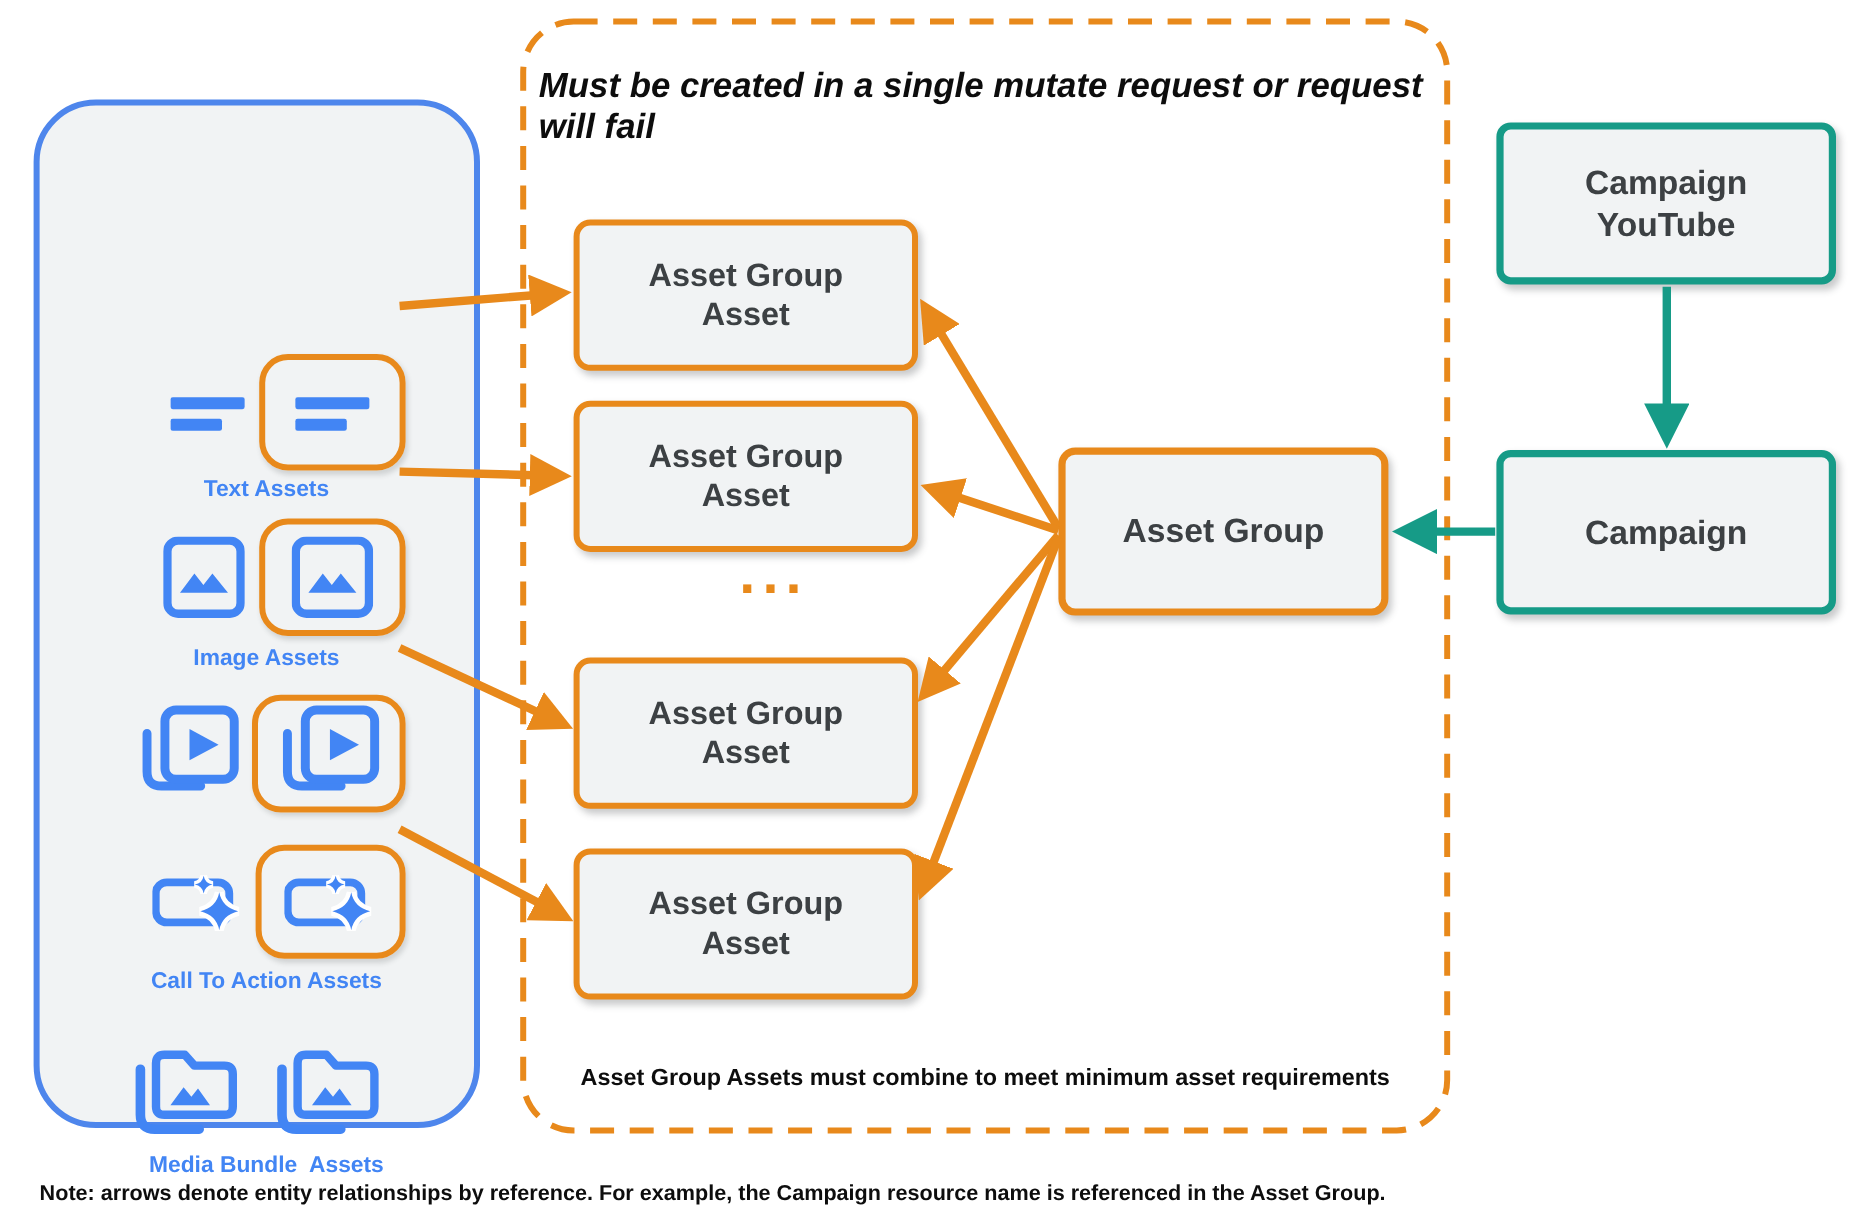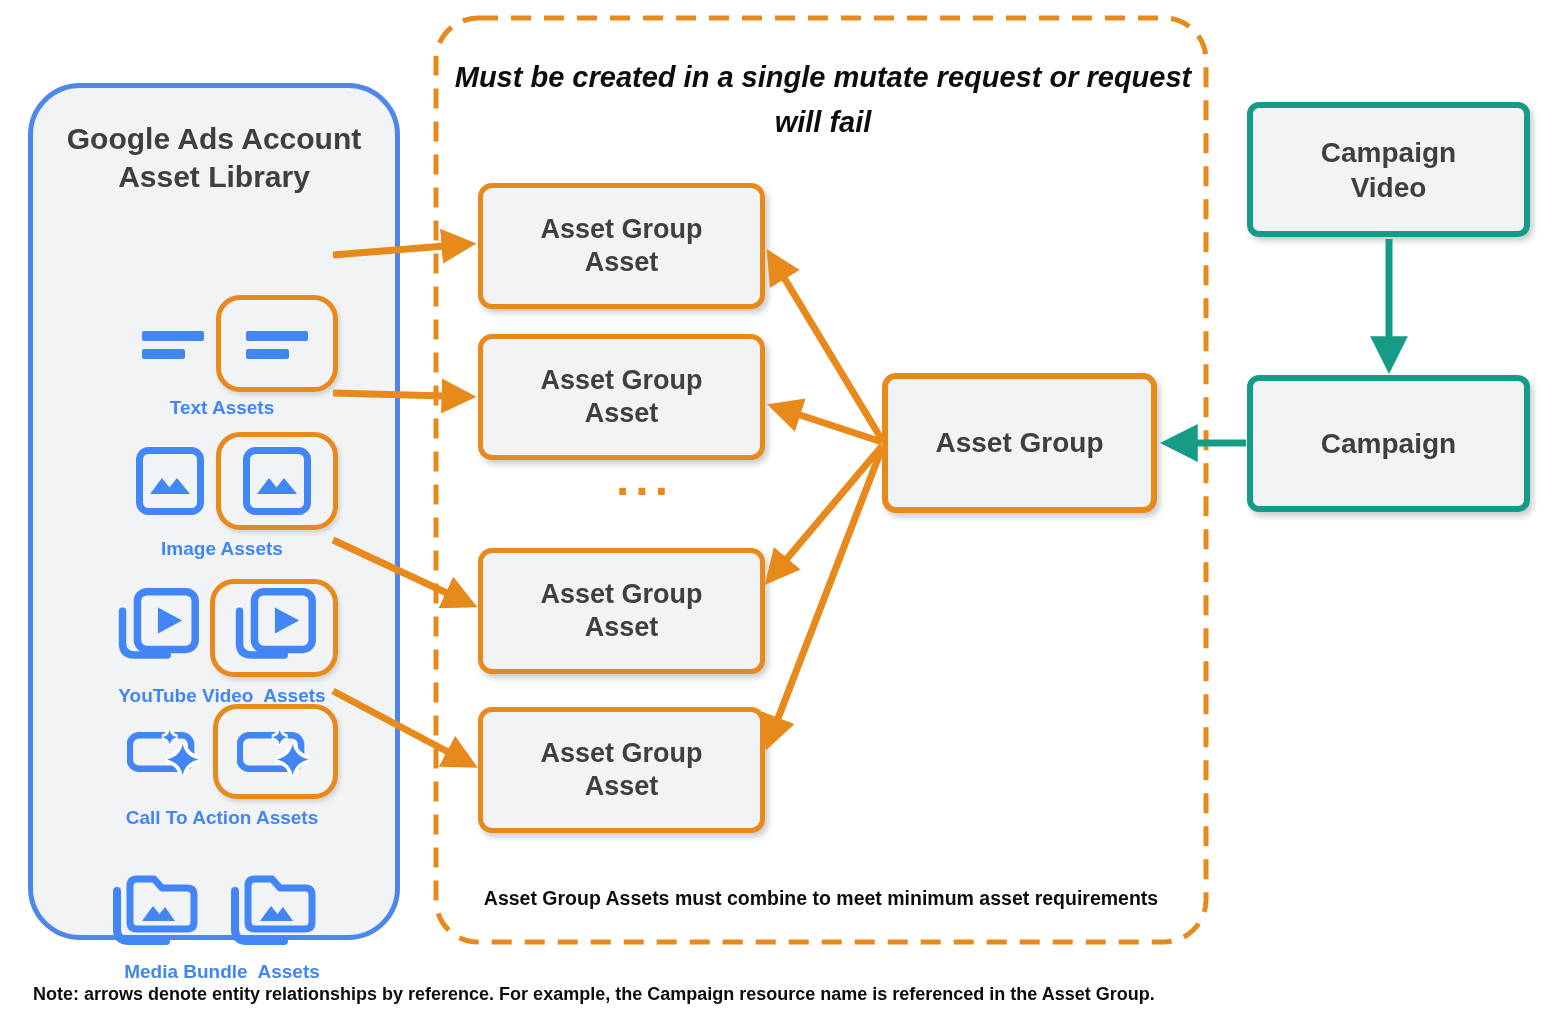--- a/index.html
+++ b/index.html
@@ -44,22 +44,22 @@
   }
   .r1{top:207px;} .r1 .lib-label{margin-top:5px;}
   .r2{top:344px;}
   .r3{top:491px;}
   .r4{top:616px;}
   .r5{top:783px;} .r5 .lib-label{}
   
   .mutatebox{position:absolute;left:433px;top:15px;width:776px;height:930px;}
   .mutatebox .dashrect{position:absolute;left:0;top:0;}
   .mutate-title{
-    position:absolute;top:40px;left:2px;width:100%;text-align:center;
-    font-style:italic;font-weight:bold;font-size:29px;line-height:45px;color:var(--black);
+    position:absolute;top:40px;left:16px;width:100%;text-align:left;
+    font-style:italic;font-weight:bold;font-size:29px;line-height:34px;color:var(--black);
   }
   .mutate-caption{
     position:absolute;top:872px;left:0;width:100%;text-align:center;
     font-weight:bold;font-size:19.5px;color:var(--black);
   }
   
   .entity{
     position:absolute;box-sizing:border-box;background:var(--fill);
     display:flex;flex-direction:column;align-items:center;justify-content:center;
     font-weight:bold;color:var(--ink);text-align:left;
@@ -101,24 +101,20 @@
       <rect x="3" y="3" width="770" height="924" rx="42" fill="#ffffff" stroke="#E8891B" stroke-width="5" stroke-dasharray="20 13"></rect>
     </svg>
     <div class="mutate-title">
       <span>Must be created in a single mutate request</span>
       <span>or request will fail</span>
     </div>
     <div class="mutate-caption">Asset Group Assets must combine to meet minimum asset requirements</div>
   </div>
 
   <div class="library">
-    <div class="library-title">
-      <span>Google Ads Account</span><br>
-      <span>Asset Library</span>
-    </div>
 
     <div class="lib-row r1">
       <div class="iconpair">
         <span class="icon">
           <svg width="62" height="40" viewBox="0 0 62 40">
             <rect x="0" y="7" width="62" height="10" rx="2" fill="#4285F4"></rect>
             <rect x="0" y="25" width="43" height="10" rx="2" fill="#4285F4"></rect>
           </svg>
         </span>
         <span class="frame f1">
@@ -165,21 +161,20 @@
         <span class="frame f3">
           <span class="icon">
             <svg width="86" height="82" viewBox="0 0 92 88">
               <path d="M9 26 V60 Q9 73 22 73 H57" fill="none" stroke="#4285F4" stroke-width="8" stroke-linecap="round"></path>
               <rect x="25" y="5" width="62" height="62" rx="10" fill="none" stroke="#4285F4" stroke-width="8"></rect>
               <path d="M47 22 L73 36 L47 50 Z" fill="#4285F4"></path>
             </svg>
           </span>
         </span>
       </div>
-      <div class="lib-label">YouTube Video  Assets</div>
     </div>
 
     <div class="lib-row r4">
       <div class="iconpair" style="gap:8px;">
         <span class="icon">
           <svg width="78" height="52" viewBox="0 0 84 56">
             <rect x="3" y="10" width="66" height="36" rx="10" fill="none" stroke="#4285F4" stroke-width="7"></rect>
             <path d="M60 19 Q62.5 32.5 77 36 Q62.5 39.5 60 53 Q57.5 39.5 43 36 Q57.5 32.5 60 19" fill="none" stroke="#ffffff" stroke-width="8"></path>
             <path d="M46 4 Q47.2 10.8 54 12 Q47.2 13.2 46 20 Q44.8 13.2 38 12 Q44.8 10.8 46 4" fill="none" stroke="#ffffff" stroke-width="6"></path>
             <path d="M60 19 Q62.5 32.5 77 36 Q62.5 39.5 60 53 Q57.5 39.5 43 36 Q57.5 32.5 60 19" fill="#4285F4"></path>
@@ -238,21 +233,21 @@
   <div class="entity aga aga4">
     <span>Asset Group</span>
     <span>Asset</span>
   </div>
 
   <div class="entity asset-group">
     <span>Asset Group</span>
   </div>
   <div class="entity teal-entity campaign-budget">
     <span>Campaign</span>
-    <span>Video</span>
+    <span>YouTube</span>
   </div>
   <div class="entity teal-entity campaign">
     <span>Campaign</span>
   </div>
 
   <svg class="arrows" width="1552" height="1017" viewBox="0 0 1552 1017">
     <defs>
       <marker id="mo" viewBox="0 0 10 10" refX="1" refY="5" markerWidth="5" markerHeight="5" orient="auto-start-reverse">
         <path d="M0 0 L10 5 L0 10 Z" fill="#E8891B"></path>
       </marker>

